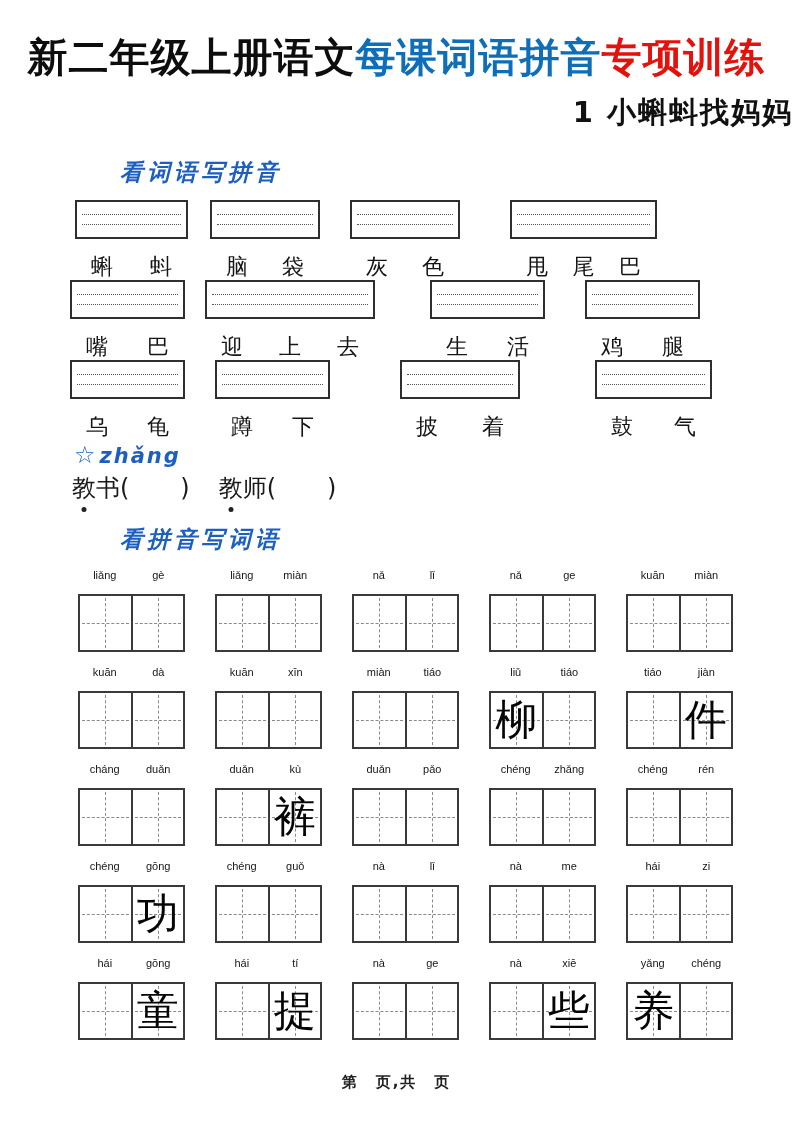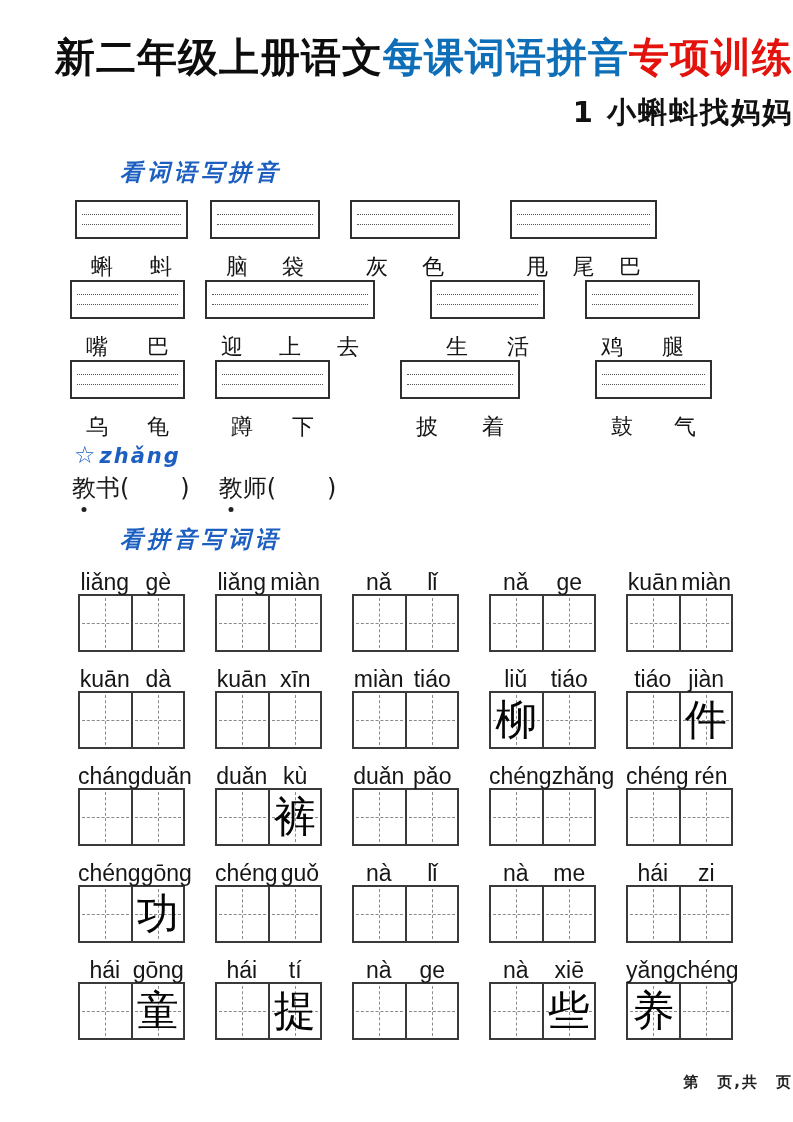--- a/index.html
+++ b/index.html
@@ -6,21 +6,21 @@
   html,body { background:#ffffff; }
   body {
     width:793px; height:1122px; position:relative; overflow:hidden;
     font-family:"DejaVu Sans", sans-serif; color:#111;
   }
   .page { position:absolute; inset:0; background:#fff; }
 
   
   .main-title {
     position:absolute; top:30px; left:0; width:100%;
-    text-align:right; font-size:40px; font-weight:bold; letter-spacing:1px;
+    text-align:center; font-size:40px; font-weight:bold; letter-spacing:1px;
     white-space:nowrap;
   }
   .t-black { color:#0d0d0d; }
   .t-blue  { color:#0e6eb8; }
   .t-red   { color:#e3120d; }
 
   .lesson-title {
     position:absolute; top:93px; left:0; width:100%;
     text-align:right; font-size:29px; font-weight:bold; color:#111;
     letter-spacing:2px;
@@ -70,38 +70,38 @@
     bottom:-8px; width:5px; height:5px; border-radius:50%; background:#222;
   }
   .paren { letter-spacing:1px; }
 
   
   .s3-rows { position:absolute; top:569px; left:70px; }
   .s3-row { display:flex; gap:30px; margin-left:8px; margin-bottom:14px; }
   .s3-item { width:107px; }
   .py-row { display:flex; height:25px; align-items:flex-start; }
   .py { flex:1; text-align:center; font-family:"Liberation Sans", sans-serif;
-        font-size:23px; color:#161616; white-space:nowrap; }
+        font-size:11px; color:#161616; white-space:nowrap; }
   .wgrid { display:flex; height:58px; border:2px solid #3a3a3a; background:#fff; }
   .wcell { flex:1; position:relative; }
   .wcell + .wcell { border-left:2px solid #3a3a3a; }
   .wcell::before { content:""; position:absolute; left:2px; right:2px; top:50%;
                    border-top:1px dashed #8a8a8a; }
   .wcell::after  { content:""; position:absolute; top:2px; bottom:2px; left:50%;
                    border-left:1px dashed #8a8a8a; }
   .cell-char {
     position:absolute; inset:0; z-index:2;
     display:flex; align-items:center; justify-content:center;
     font-size:42px; color:#050505; font-family:"DejaVu Serif", serif;
     line-height:1;
   }
 
   
   .footer {
-    position:absolute; top:1073px; left:0; width:100%; text-align:right;
+    position:absolute; top:1073px; left:0; width:100%; text-align:center;
     font-size:15px; color:#222; letter-spacing:2px; font-weight:bold;
   }
 </style>
 </head>
 <body>
 
 <div class="page">
 
   <div class="main-title">
     <span class="t-black">新二年级上册语文</span><span class="t-blue">每课词语拼音</span><span class="t-red">专项训练</span>

